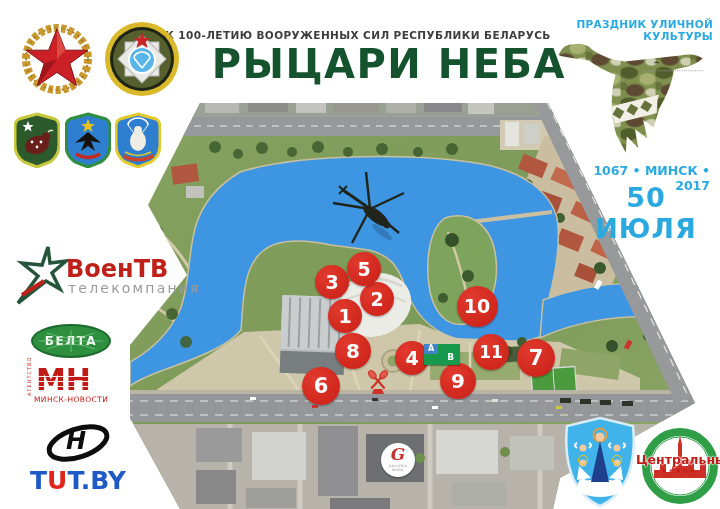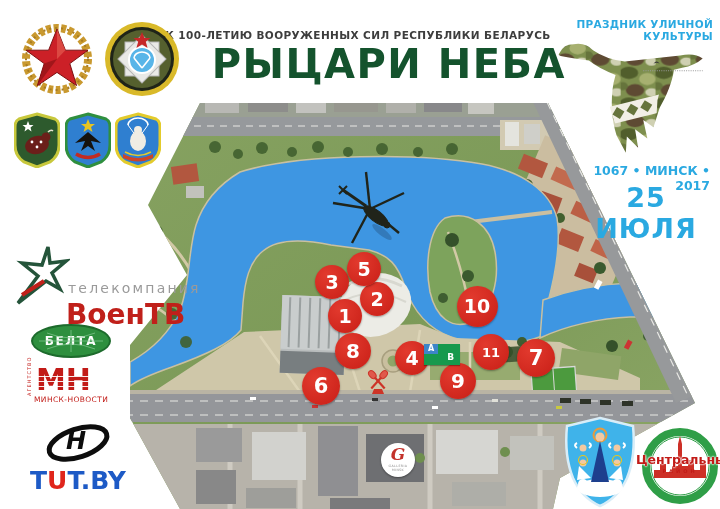--- a/index.html
+++ b/index.html
@@ -30,21 +30,21 @@
   .stage{left:424px;top:344px;width:36px;height:21px;background:#17994d;box-shadow:0 1px 1px rgba(0,0,0,.3);}
   .stage .a-chip{position:absolute;left:0;top:0;width:14px;height:10px;background:#3d85c8;color:#fff;
           font-size:8px;font-weight:bold;text-align:center;line-height:10px;}
   .stage .b-lab{position:absolute;right:6px;top:8px;color:#fff;font-size:9px;font-weight:bold;}
   .galleria{left:381px;top:443px;width:34px;height:34px;border-radius:50%;background:#fff;
             box-shadow:0 1px 2px rgba(0,0,0,.4);text-align:center;}
   .galleria .g{font-family:"DejaVu Serif",serif;font-style:italic;font-weight:bold;
                color:#c3322b;font-size:17px;line-height:22px;display:block;}
   .galleria .gt{display:block;font-size:3.2px;color:#8a8a8a;letter-spacing:.4px;line-height:3.6px;}
   
-  .voentv-name{left:66px;top:255px;font-size:28px;font-weight:bold;color:#c0201a;margin-top:43px;}
+  .voentv-name{left:66px;top:255px;font-size:24px;font-weight:bold;color:#c0201a;}
   .voentv-tag{left:68px;top:280px;font-size:14px;color:#9a9a9a;letter-spacing:2.2px;}
   .belta{left:31px;top:324px;width:76px;height:30px;border-radius:50%;background:#2e8f3e;
          border:2px solid #1d6b2c;display:flex;align-items:center;justify-content:center;}
   .belta span{color:#fff;font-weight:bold;font-size:12px;letter-spacing:1.5px;}
   .mn{left:28px;top:366px;width:100px;}
   .mn .vert{position:absolute;left:-2px;top:4px;font-size:5px;color:#c21b17;letter-spacing:1px;
             transform:rotate(-90deg);transform-origin:left top;white-space:nowrap;top:30px;}
   .mn .big{position:absolute;left:8px;top:0;font-size:30px;font-weight:bold;color:#c21b17;line-height:.9;}
   .mn .stripes{position:absolute;left:8px;top:6px;width:56px;height:18px;
      background:repeating-linear-gradient(180deg,transparent 0 4px,rgba(255,255,255,.9) 4px 5px);}
@@ -259,21 +259,21 @@
         <div class="marker" style="height: 34px; width: 34px; left: 328px; top: 299px; font-size: 19px;">1</div>
         <div class="marker" style="height: 34px; width: 34px; left: 360px; top: 282px; font-size: 19px;">2</div>
         <div class="marker" style="height: 34px; width: 34px; left: 315px; top: 265px; font-size: 19px;">3</div>
         <div class="marker" style="height: 34px; width: 34px; left: 395px; top: 341px; font-size: 19px;">4</div>
         <div class="marker" style="height: 34px; width: 34px; left: 347px; top: 252px; font-size: 19px;">5</div>
         <div class="marker" style="height: 38px; width: 38px; left: 302px; top: 367px; font-size: 21px;">6</div>
         <div class="marker" style="height: 38px; width: 38px; left: 517px; top: 339px; font-size: 21px;">7</div>
         <div class="marker" style="height: 36px; width: 36px; left: 335px; top: 333px; font-size: 20px;">8</div>
         <div class="marker" style="height: 36px; width: 36px; left: 440px; top: 363px; font-size: 20px;">9</div>
         <div class="marker" style="height: 41px; width: 41px; left: 456.5px; top: 286px; font-size: 19px;">10</div>
-        <div class="marker" style="height: 36px; width: 36px; left: 473px; top: 334px; font-size: 13px;">11</div>
+        <div class="marker" style="height: 36px; width: 36px; left: 473px; top: 334px; font-size: 17px;">11</div>
       </div>
 
     <div class="abs stage">
       <span class="a-chip">А</span>
       <span class="b-lab">В</span>
     </div>
 
     <svg class="abs" style="left:366px;top:369px" width="24" height="26" viewBox="0 0 24 26">
       <g stroke="#cd3428" fill="#e0594b">
         <g transform="rotate(42 12 12)">
@@ -326,21 +326,21 @@
           <polygon points="60,74 66,68 72,74 66,80"></polygon>
         <polygon points="74,74 80,68 86,74 80,80"></polygon>
           <polygon points="88,74 94,68 100,74 94,80"></polygon>
       </g>
     </g>
     <path d="M100,28 q3,-4 6,0 q-3,-1.5 -6,0 Z" fill="#3a3a3a"></path>
     <line x1="90" y1="35" x2="148" y2="35" stroke="#9a9a9a" stroke-width="1" stroke-dasharray="1,1.2"></line>
   </svg>
 
   <div class="abs r-city">1067 • МИНСК • 2017</div>
-  <div class="abs r-date">25 ИЮЛЯ</div>
+  <div class="abs r-date">50 ИЮЛЯ</div>
 
   <svg class="abs" style="left:18px;top:18px" width="78" height="78" viewBox="0 0 78 78">
     <circle cx="39" cy="41" r="31" fill="none" stroke="#c9992f" stroke-width="8" stroke-dasharray="5,2.5"></circle>
     <circle cx="39" cy="41" r="31" fill="none" stroke="#a87c22" stroke-width="2" stroke-dasharray="2,4"></circle>
     <polygon points="39,11 47.4,32.2 70,32.2 51.8,45.6 58.6,67.6 39,54.4 19.4,67.6 26.2,45.6 8,32.2 30.6,32.2" fill="#cc2027" stroke="#7d1113" stroke-width="1"></polygon>
     <polygon points="39,11 47.4,32.2 39,41" fill="#e25a4f" opacity=".7"></polygon>
     <polygon points="39,41 19.4,67.6 26.2,45.6" fill="#8f1216" opacity=".7"></polygon>
   </svg>
 
   <svg class="abs" style="left:103px;top:20px" width="78" height="78" viewBox="0 0 78 78">

